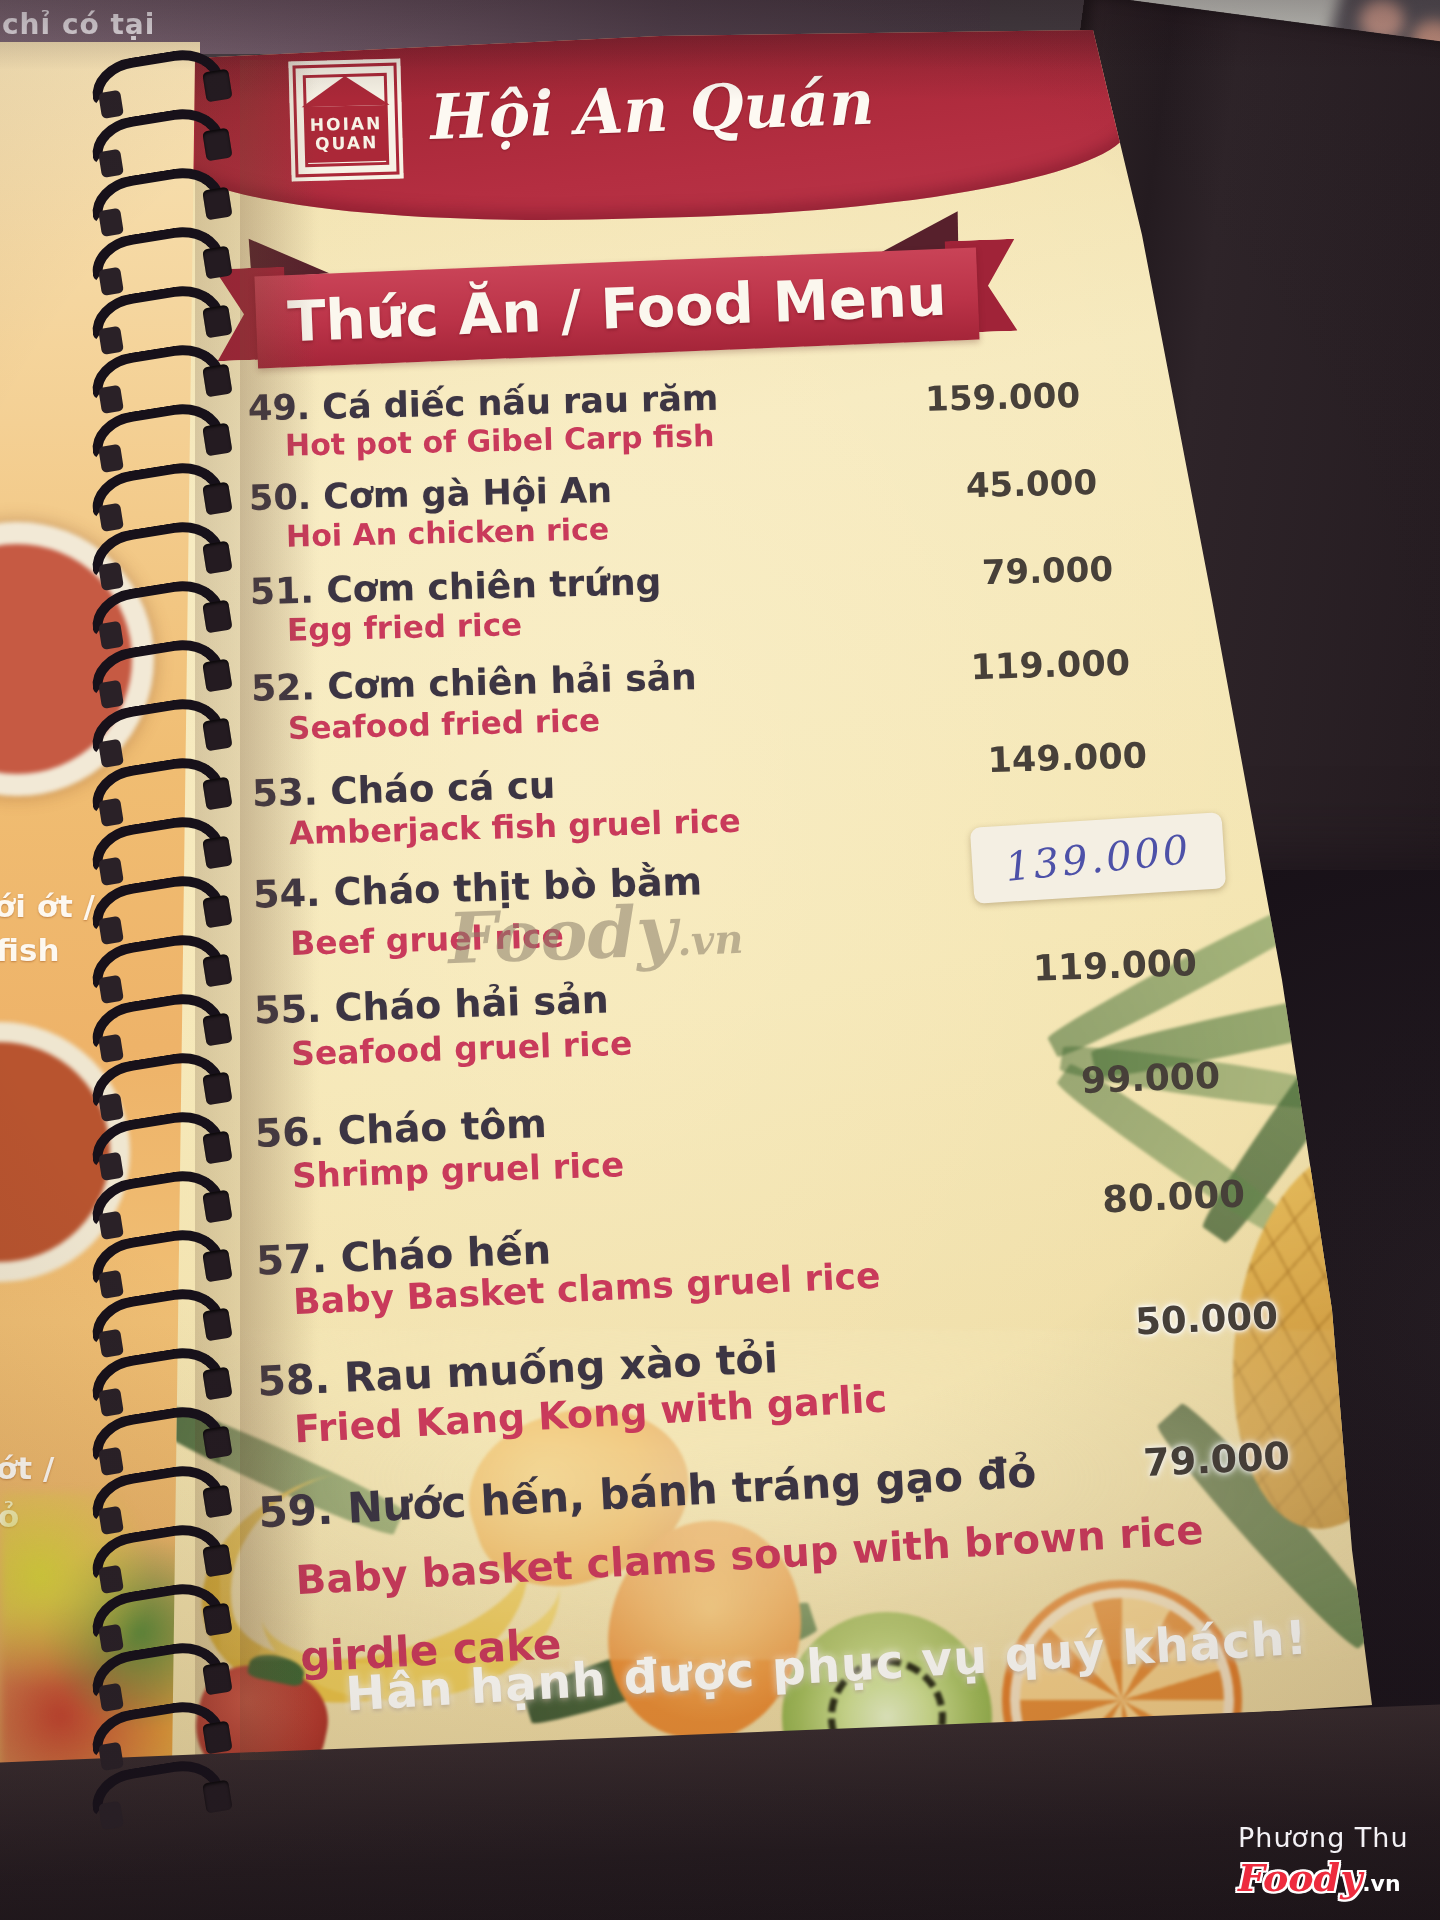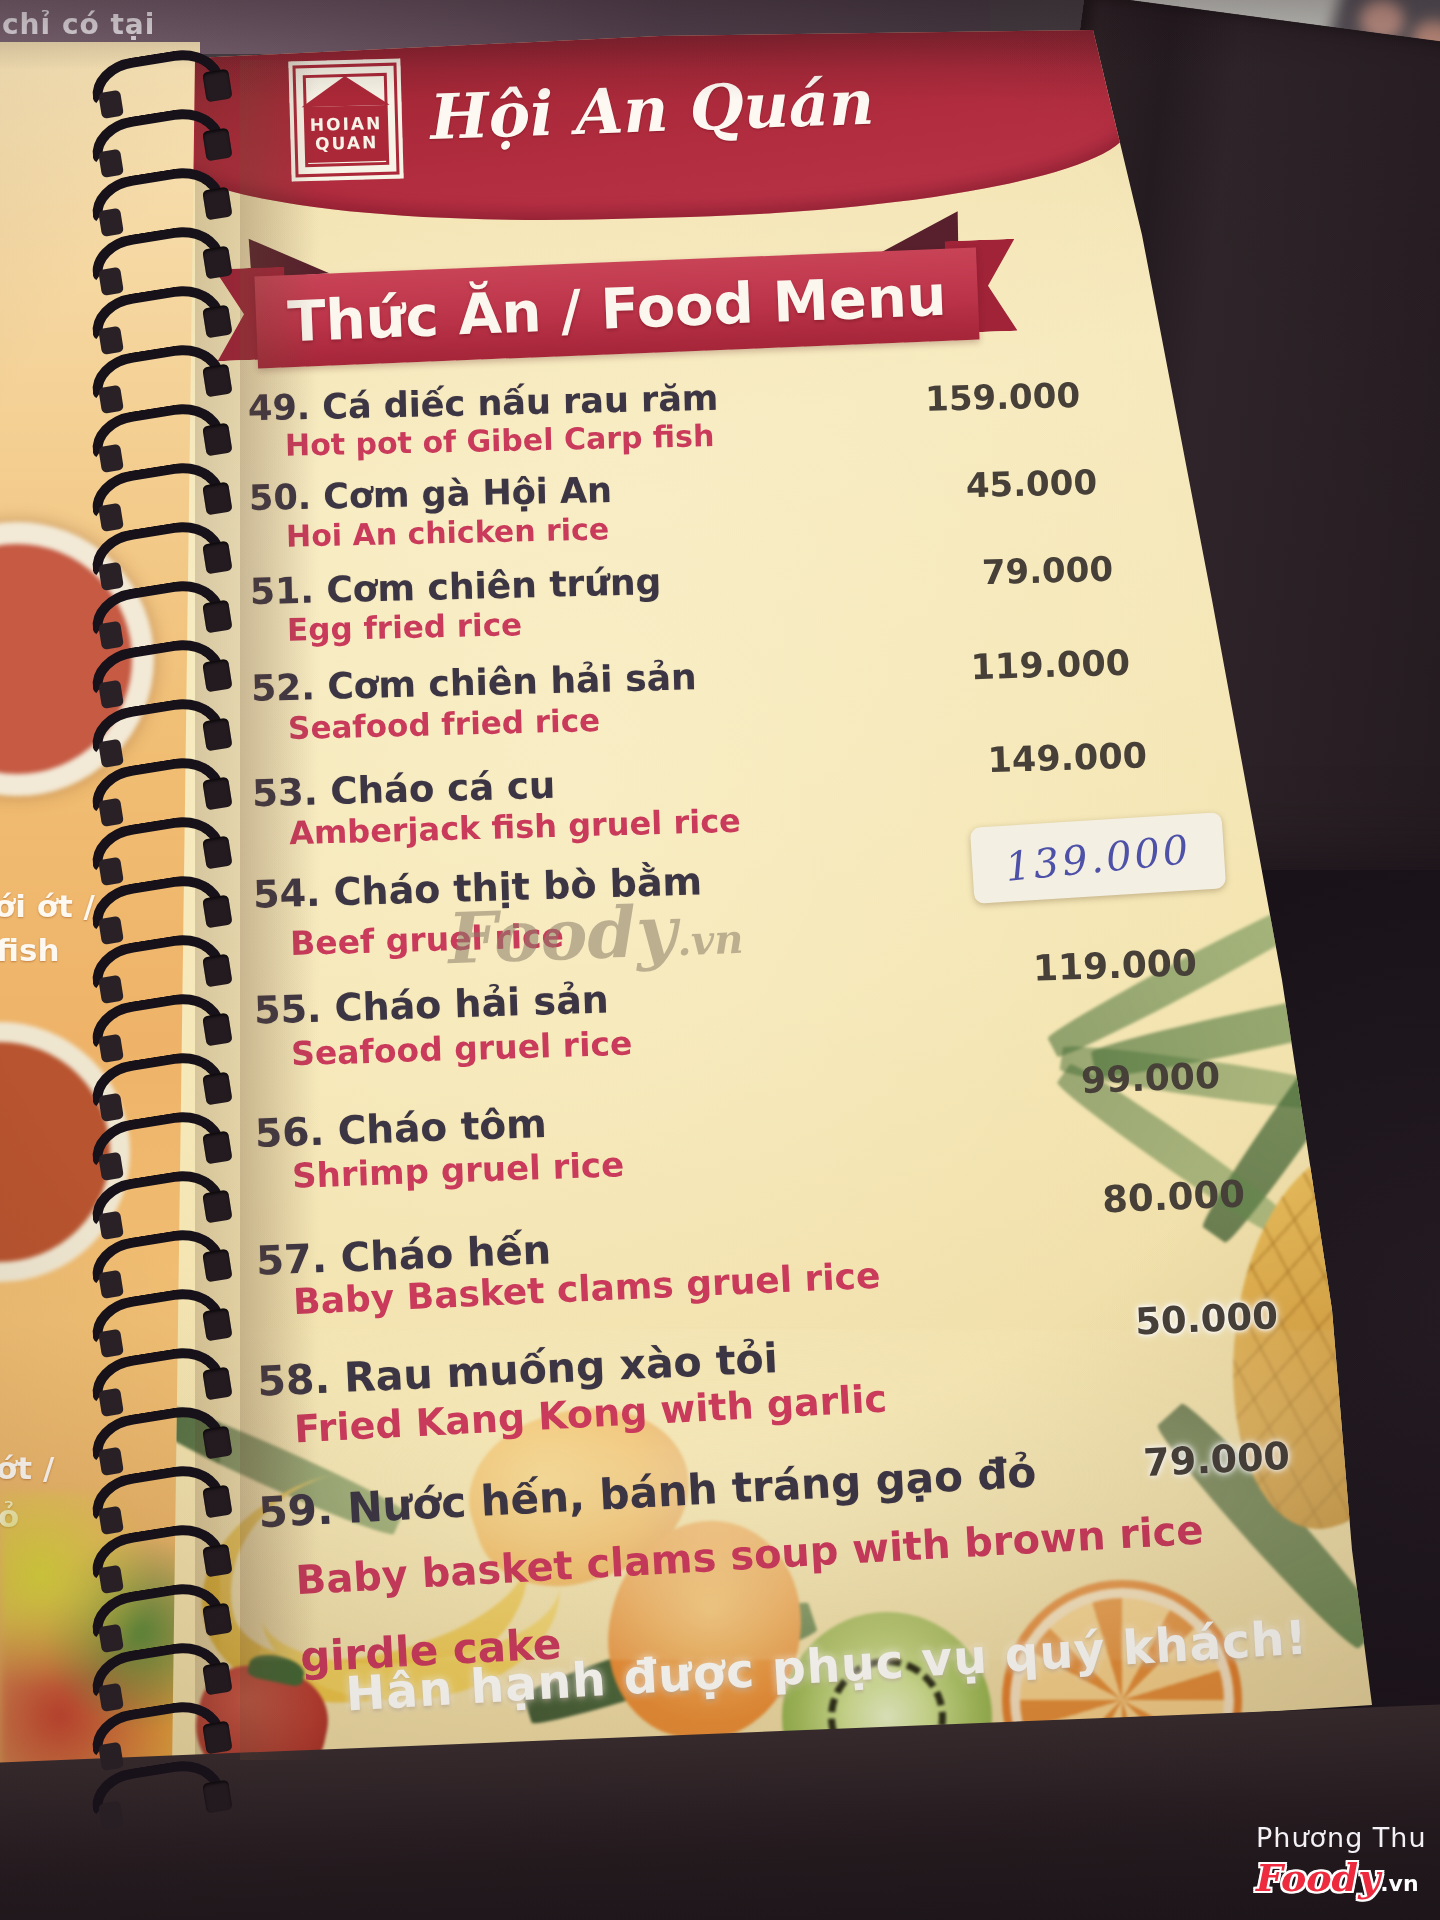--- a/index.html
+++ b/index.html
@@ -233,21 +233,21 @@
     border-radius:60px 60px 14px 14px/46px 46px 10px 10px;
     transform:rotate(-9deg);box-sizing:border-box;}
   .coil::before{content:"";position:absolute;right:-16px;top:16px;width:26px;height:30px;
     background:#241b21;border-radius:5px;box-shadow:inset 0 2px 3px rgba(0,0,0,.7);}
   .coil::after{content:"";position:absolute;left:-4px;top:20px;width:22px;height:26px;
     background:#2a2127;border-radius:5px;}
   #spine-shadow{left:240px;top:60px;width:80px;height:1700px;
     background:linear-gradient(90deg,rgba(110,80,55,.22),transparent);}
 
   
-  #credit{left:1238px;top:1822px;margin-left:18px;}
+  #credit{left:1238px;top:1822px;}
   #credit-name{color:#f3f1f5;font-size:27px;letter-spacing:1px;white-space:nowrap;}
   #credit-logo{margin-top:2px;white-space:nowrap;}
   #credit-logo .f-main{color:#ee2b3e;font-weight:bold;font-style:italic;font-size:38px;
     font-family:"DejaVu Serif",serif;
     text-shadow:-2px -2px 0 #fff,2px -2px 0 #fff,-2px 2px 0 #fff,2px 2px 0 #fff,0 -2px 0 #fff,0 2px 0 #fff,-2px 0 0 #fff,2px 0 0 #fff;}
   #credit-logo .f-suffix{color:#fff;font-weight:bold;font-size:22px;}
 
   
   #photo-tone{left:0;top:0;width:1440px;height:1920px;pointer-events:none;
     background:

